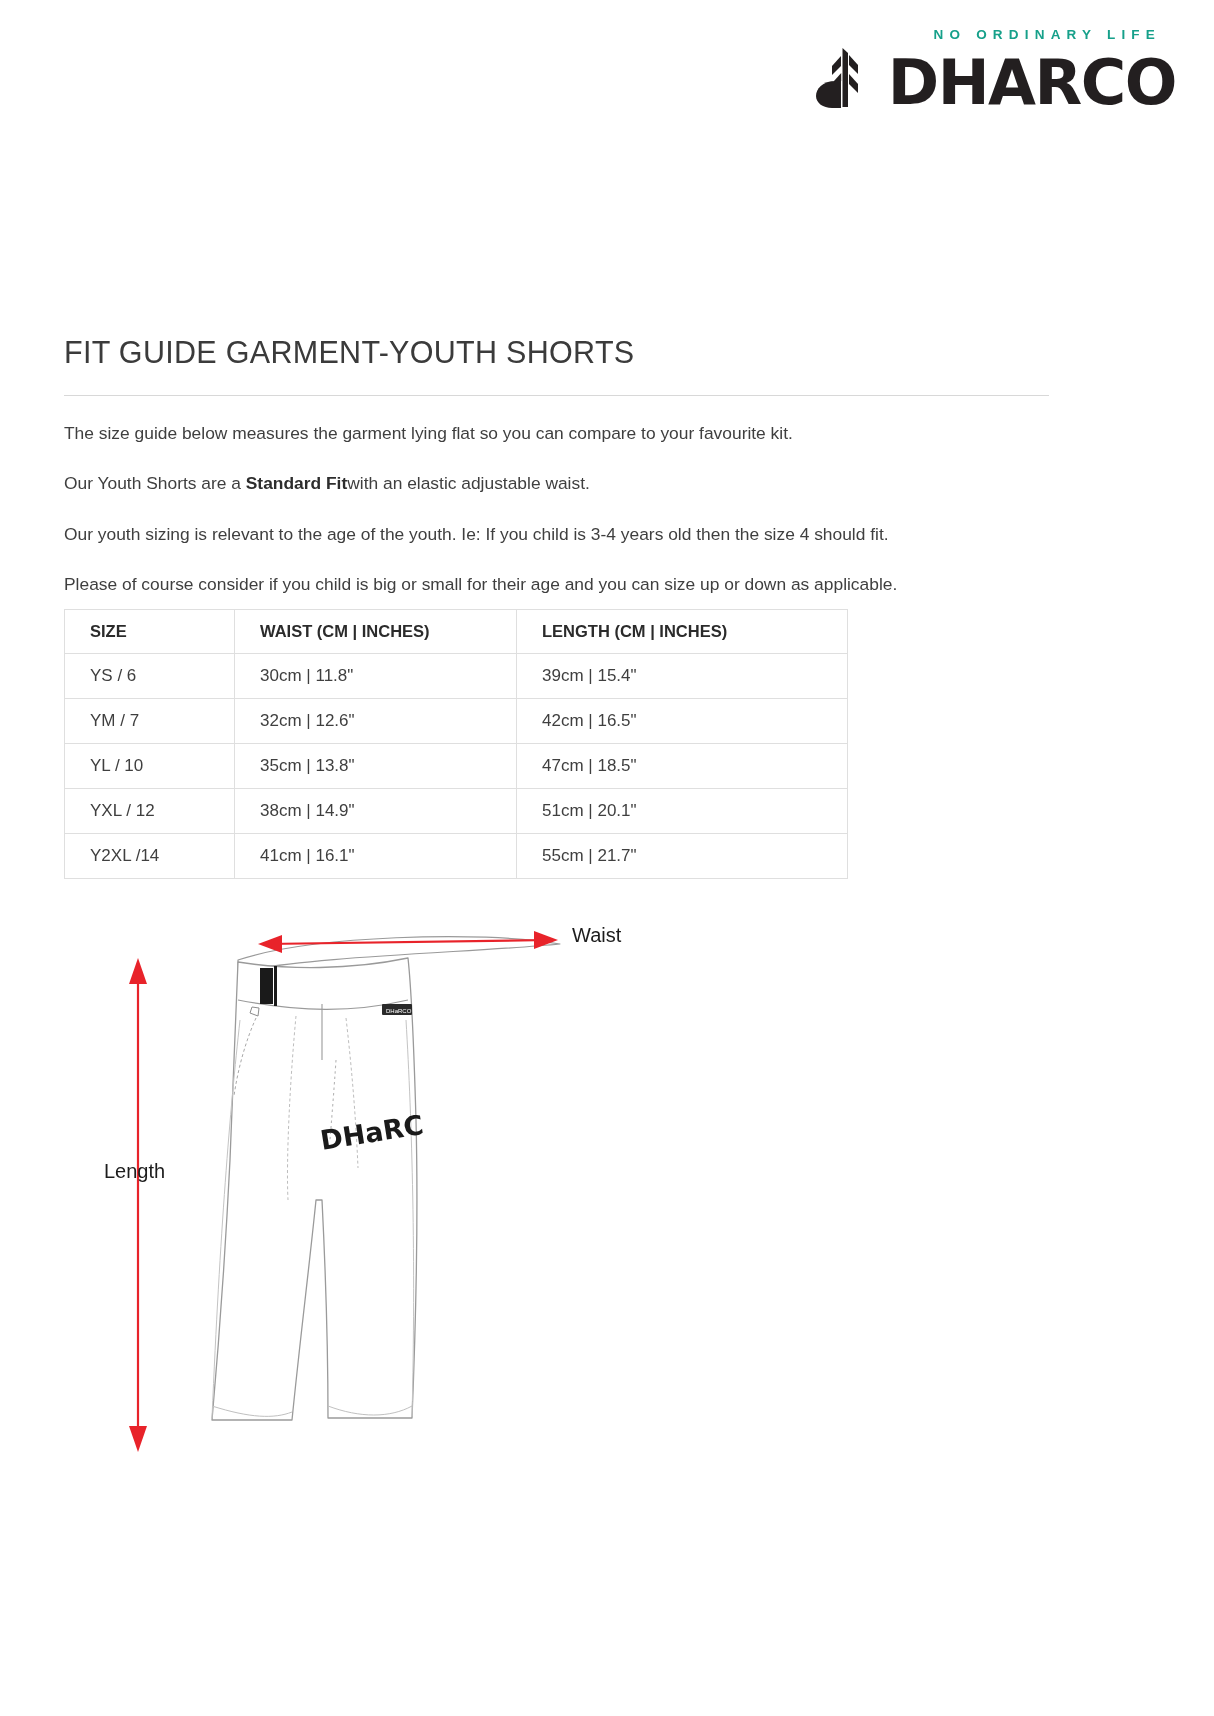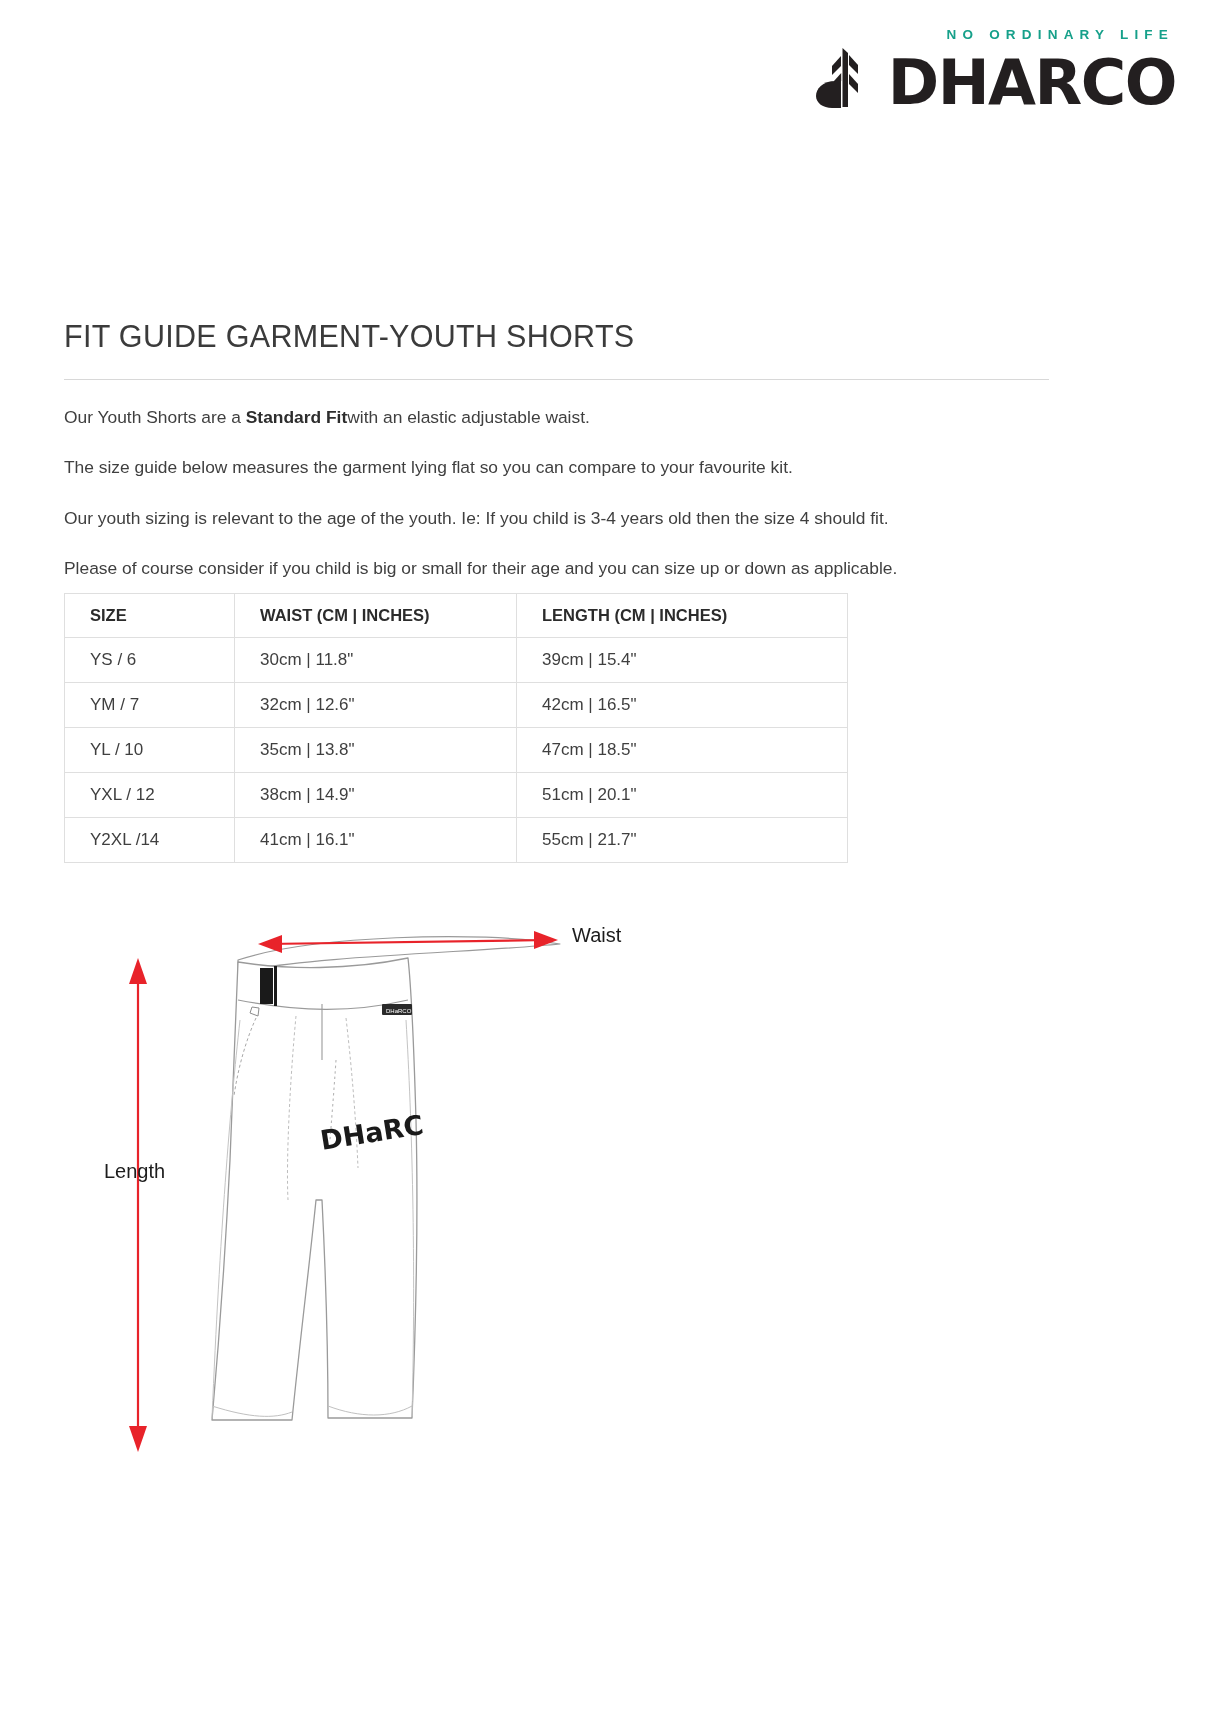--- a/index.html
+++ b/index.html
@@ -27,21 +27,21 @@
     flex-direction: column;
     align-items: flex-end;
     justify-content: flex-start;
   }
   .brand-tagline {
     font-size: 13.5px;
     letter-spacing: 6.2px;
     color: #16a08a;
     font-weight: 700;
     line-height: 1;
-    margin-right: 2px;
+    margin-right: 15px;
     margin-bottom: 5px;
     white-space: nowrap;
   }
   .brand-row {
     display: flex;
     align-items: flex-end;
     gap: 10px;
   }
   .brand-mark {
     width: 66px;
@@ -56,21 +56,21 @@
     letter-spacing: -1.5px;
     color: #231f20;
     line-height: 0.88;
     white-space: nowrap;
   }
 
   
   .sheet {
     position: absolute;
     left: 64px;
-    top: 318px;
+    top: 334px;
     width: 985px;
   }
   .page-title {
     font-size: 30.5px;
     font-weight: 400;
     color: #3b3b3b;
     letter-spacing: 0.3px;
     margin: 0 0 24px 0;
     line-height: 1.2;
   }
@@ -155,25 +155,25 @@
     <span class="brand-word">DHARCO</span>
   </div>
 </div>
 
 <div class="sheet">
 
   <h1 class="page-title">FIT GUIDE GARMENT-YOUTH SHORTS</h1>
 
   <div class="rule"></div>
 
+  <p class="para">The size guide below measures the garment lying flat so you can compare to your favourite kit.</p>
+
   <p class="para">
     <span>Our Youth Shorts are a </span><b>Standard Fit</b><span>with an elastic adjustable waist.</span>
   </p>
-
-  <p class="para">The size guide below measures the garment lying flat so you can compare to your favourite kit.</p>
 
   <p class="para">Our youth sizing is relevant to the age of the youth. Ie: If you child is 3-4 years old then the size 4 should fit.</p>
 
   <p class="para">Please of course consider if you child is big or small for their age and you can size up or down as applicable.</p>
 
   <table class="size-table">
     <colgroup>
       <col class="c-size">
         <col class="c-waist">
         <col class="c-length">

